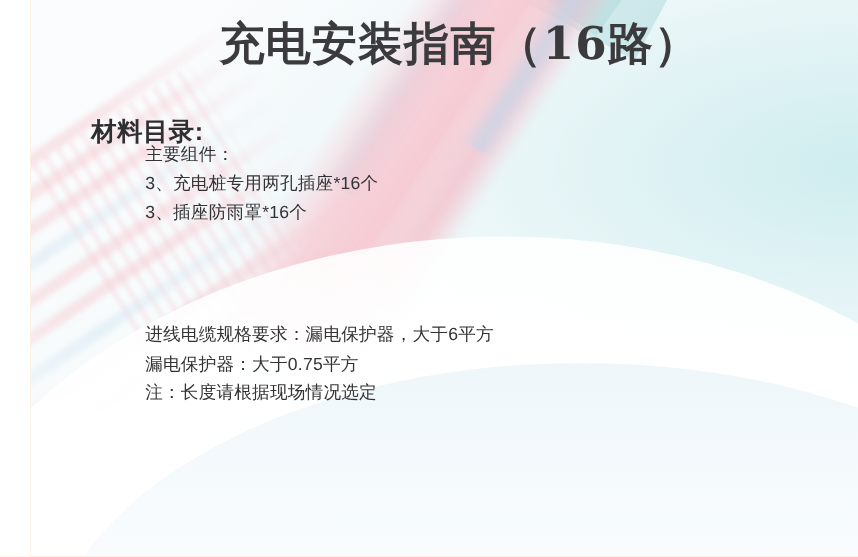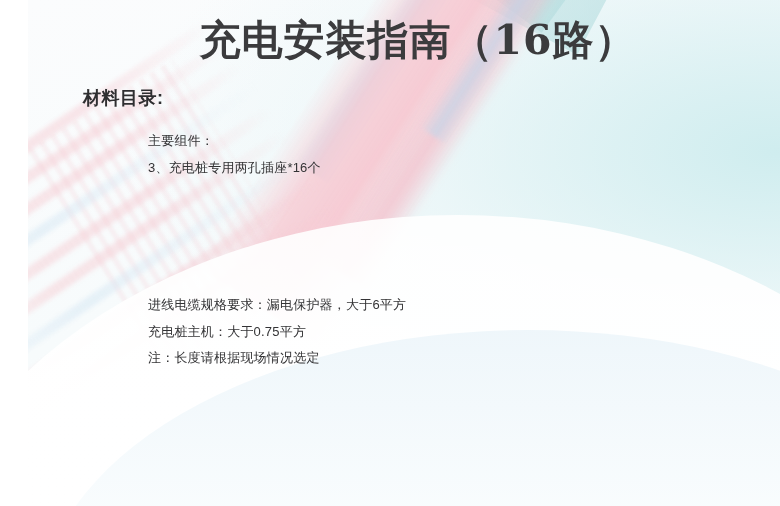--- a/index.html
+++ b/index.html
@@ -150,31 +150,31 @@
     font-weight: bold;
     color: #3b3b3d;
     letter-spacing: 1px;
     line-height: 1.18;
     white-space: nowrap;
   }
 
   .section-heading {
     position: absolute;
     left: 55px;
-    top: 86px;
-    font-size: 18px;
+    top: 104px;
+    font-size: 23px;
     font-weight: bold;
     color: #2f2f31;
     letter-spacing: 0.5px;
   }
 
   .body-block {
     position: absolute;
-    left: 120px;
-    font-size: 13px;
+    left: 104px;
+    font-size: 16px;
     color: #333335;
     line-height: 26.5px;
     letter-spacing: 0.2px;
     white-space: nowrap;
   }
   .block-main { top: 128px; }
   .block-aux  { top: 292px; }
 
   .body-line { display: block; }
 </style>
@@ -221,22 +221,23 @@
 
   <div class="content">
 
     <div class="slide-title">充电安装指南（16路）</div>
 
     <div class="section-heading">材料目录:</div>
 
     <div class="body-block block-main">
       <span class="body-line">主要组件：</span>
       <span class="body-line">3、充电桩专用两孔插座*16个</span>
+      <span class="body-line">3、插座防雨罩*16个</span>
     </div>
 
     <div class="body-block block-aux">
       <span class="body-line">进线电缆规格要求：漏电保护器，大于6平方</span>
-      <span class="body-line">充电桩主机：大于0.75平方</span>
+      <span class="body-line">漏电保护器：大于0.75平方</span>
       <span class="body-line">注：长度请根据现场情况选定</span>
     </div>
 
   </div>
 </div>
 
 </body></html>

